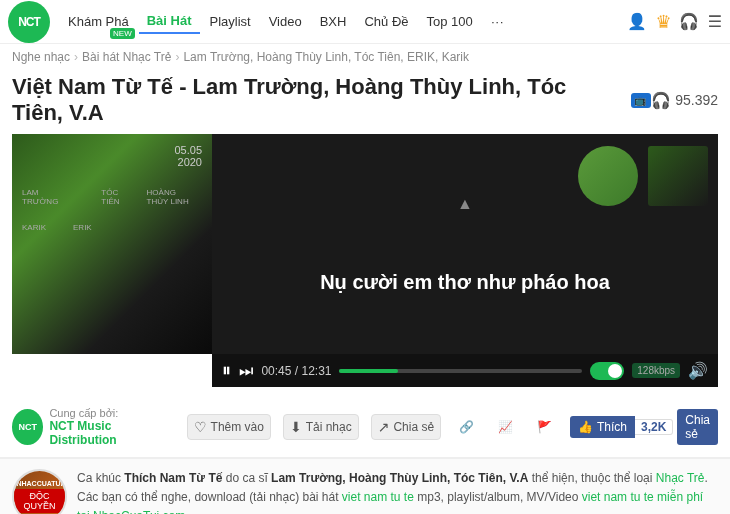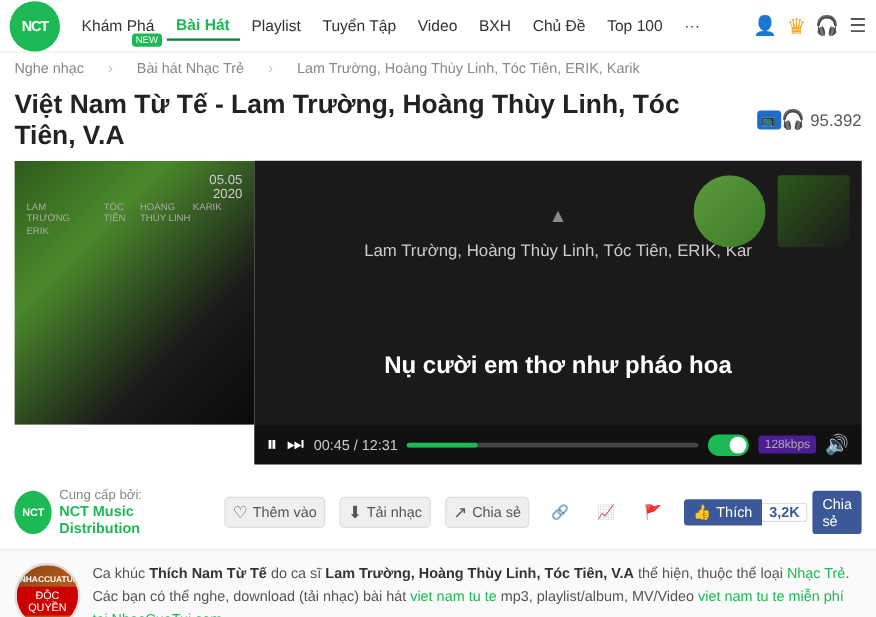--- a/index.html
+++ b/index.html
@@ -4,65 +4,65 @@
   <style>
     * { margin: 0; padding: 0; box-sizing: border-box; }
     body { font-family: Arial, sans-serif; font-size: 13px; background: #fff; width: 730px; overflow-x: hidden; }
 
     
     .header { display: flex; align-items: center; background: #fff; border-bottom: 1px solid #eee; padding: 0 8px; height: 44px; }
     .logo { width: 42px; height: 42px; background: #1db954; border-radius: 50%; display: flex; align-items: center; justify-content: center; margin-right: 10px; flex-shrink: 0; }
     .logo-text { color: #fff; font-weight: 900; font-size: 12px; letter-spacing: -1px; }
     .nav { display: flex; align-items: center; gap: 2px; }
     .nav-item { padding: 4px 8px; font-size: 13px; color: #333; cursor: pointer; white-space: nowrap; position: relative; }
-    .nav-item.active { color: #1db954; font-weight: bold; border-bottom: 2px solid #15803d; }
+    .nav-item.active { color: #1db954; font-weight: bold; border-bottom: 2px solid #3b82f6; }
     .nav-new-badge { background: #1db954; color: #fff; font-size: 8px; padding: 1px 3px; border-radius: 3px; position: absolute; top: 18px; right: 2px; }
     .nav-spacer { flex: 1; }
     .nav-icons { display: flex; align-items: center; gap: 8px; color: #555; }
     .nav-icon { font-size: 16px; cursor: pointer; }
     .nav-crown { color: #f5a623; font-size: 18px; }
 
     
-    .breadcrumb { padding: 6px 12px; font-size: 12px; color: #888; display: flex; align-items: center; gap: 20px; }
+    .breadcrumb { padding: 6px 12px; font-size: 12px; color: #888; display: flex; align-items: center; gap: 4px; }
     .breadcrumb a { color: #888; text-decoration: none; }
     .breadcrumb-sep { color: #bbb; }
 
     
     .song-header { padding: 4px 12px 8px; display: flex; align-items: center; justify-content: space-between; }
     .song-title { font-size: 22px; font-weight: bold; color: #222; display: flex; align-items: center; gap: 8px; }
     .song-title-tv-icon { background: #1a6dcc; color: #fff; font-size: 10px; padding: 2px 4px; border-radius: 3px; cursor: pointer; }
     .listen-count { display: flex; align-items: center; gap: 4px; color: #555; font-size: 14px; }
     .listen-icon { font-size: 16px; }
 
     
     .player-area { display: flex; padding: 0 12px; gap: 0; margin-bottom: 10px; }
     .album-art { width: 200px; min-width: 200px; height: 220px; background: #000; position: relative; overflow: hidden; flex-shrink: 0; }
     .album-art-img { width: 100%; height: 100%; background: linear-gradient(135deg, #2d5a1b 0%, #4a8a2a 30%, #1a1a1a 70%, #0a0a0a 100%); display: flex; flex-direction: column; align-items: flex-start; justify-content: flex-start; padding: 10px; }
-    .album-date { font-size: 11px; color: #ccc; text-align: right; width: 100%; margin-bottom: 0; }
-    .album-people { display: flex; flex-wrap: wrap; gap: 2px; font-size: 9px; color: #aaa; margin-bottom: 8px; }
+    .album-date { font-size: 11px; color: #ccc; text-align: right; width: 100%; margin-bottom: 20px; }
+    .album-people { display: flex; flex-wrap: wrap; gap: 17px; font-size: 9px; color: #aaa; margin-bottom: 8px; }
     .album-big-text { font-size: 22px; font-weight: 900; color: #fff; line-height: 1.1; text-shadow: 1px 1px 2px #000; margin-top: auto; }
 
     .player-main { flex: 1; background: #1a1a1a; position: relative; overflow: hidden; }
     .player-inner { width: 100%; height: 220px; background: #1a1a1a; display: flex; flex-direction: column; align-items: center; justify-content: center; position: relative; }
     .player-avatar { width: 60px; height: 60px; border-radius: 50%; background: linear-gradient(135deg, #4a8a2a, #2d5a1b); position: absolute; top: 15px; right: 100px; overflow: hidden; }
     .player-avatar-inner { width: 100%; height: 100%; background: linear-gradient(135deg, #5a9a3a, #3d7a2a); }
     .player-artists { color: #ccc; font-size: 14px; text-align: center; margin-bottom: 30px; }
     .player-lyric { color: #fff; font-size: 20px; font-weight: bold; text-align: center; padding: 0 20px; margin-top: 48px; }
     .player-triangle { color: #888; font-size: 16px; margin-bottom: 10px; }
 
     
     .controls-bar { background: #111; display: flex; align-items: center; padding: 6px 10px; gap: 8px; }
     .ctrl-btn { color: #fff; font-size: 16px; cursor: pointer; background: none; border: none; }
     .ctrl-btn-pause { font-size: 18px; }
     .time-display { color: #ccc; font-size: 12px; white-space: nowrap; }
     .progress-bar { flex: 1; height: 4px; background: #444; border-radius: 2px; position: relative; cursor: pointer; }
     .progress-fill { height: 100%; background: #1db954; border-radius: 2px; width: 24%; }
     .toggle-switch { display: flex; align-items: center; background: #1db954; border-radius: 10px; padding: 2px; width: 34px; height: 18px; cursor: pointer; }
     .toggle-knob { width: 14px; height: 14px; background: #fff; border-radius: 50%; margin-left: auto; }
-    .bitrate-badge { background: #4c1d95; color: #aaa; font-size: 10px; padding: 2px 5px; border-radius: 3px; }
+    .bitrate-badge { background: #14532d; color: #aaa; font-size: 10px; padding: 2px 5px; border-radius: 3px; }
     .volume-icon { color: #ccc; font-size: 16px; cursor: pointer; }
 
     
     .action-row { display: flex; align-items: center; padding: 10px 12px; gap: 12px; border-bottom: 1px solid #eee; }
     .provider-box { display: flex; align-items: center; gap: 6px; margin-right: 10px; }
     .provider-logo { width: 36px; height: 36px; background: #1db954; border-radius: 50%; display: flex; align-items: center; justify-content: center; }
     .provider-logo-text { color: #fff; font-weight: 900; font-size: 9px; }
     .provider-label { font-size: 11px; color: #888; }
     .provider-name { font-size: 12px; color: #1db954; font-weight: bold; }
     .action-btn { display: flex; align-items: center; gap: 4px; color: #555; font-size: 12px; cursor: pointer; padding: 4px 6px; border: 1px solid #ddd; border-radius: 4px; white-space: nowrap; }
@@ -88,21 +88,20 @@
   <div class="logo">
     <span class="logo-text">NCT</span>
   </div>
   <nav class="nav">
     <span class="nav-item" style="position:relative">
       <span>Khám Phá</span>
       <span class="nav-new-badge">NEW</span>
     </span>
     <span class="nav-item active">Bài Hát</span>
     <span class="nav-item">Playlist</span>
-    <span class="nav-item">Tuyển Tập</span>
     <span class="nav-item">Video</span>
     <span class="nav-item">BXH</span>
     <span class="nav-item">Chủ Đề</span>
     <span class="nav-item">Top 100</span>
     <span class="nav-item">···</span>
   </nav>
   <div class="nav-spacer"></div>
   <div class="nav-icons">
     <span class="nav-icon">👤</span>
     <span class="nav-crown">♛</span>
@@ -133,36 +132,35 @@
 <div class="player-area">
 
   <div class="album-art">
     <div class="album-art-img">
       <div class="album-date">05.05<br>2020</div>
       <div class="album-people">
         <span style="color:#aaa;font-size:8px;">LAM<br>TRƯỜNG</span>
         <span style="color:#aaa;font-size:8px;margin-left:26px;">TÓC<br>TIÊN</span>
         <span style="color:#aaa;font-size:8px;margin-left:10px;">HOÀNG<br>THÙY LINH</span>
         <span style="color:#aaa;font-size:8px;margin-left:0;">KARIK</span>
-        <span style="color:#aaa;font-size:8px;margin-left:0;text-align:center;">ERIK</span>
+        <span style="color:#aaa;font-size:8px;margin-left:10px;text-align:center;">ERIK</span>
       </div>
     </div>
   </div>
 
   <div class="player-main">
     <div class="player-inner">
 
       <div class="player-avatar" style="position:absolute;top:12px;right:80px;">
         <div class="player-avatar-inner"></div>
       </div>
 
       <div style="position:absolute;top:12px;right:10px;width:60px;height:60px;background:linear-gradient(135deg,#2d5a1b,#1a1a1a);border-radius:3px;"></div>
 
       <div class="player-triangle">▲</div>
-      <div class="player-artists">Lam Trường, Hoàng Thùy Linh, Tóc Tiên, ERIK, Kar</div>
       <div class="player-lyric">Nụ cười em thơ như pháo hoa</div>
     </div>
 
     <div class="controls-bar">
       <button class="ctrl-btn ctrl-btn-pause">⏸</button>
       <button class="ctrl-btn">⏭</button>
       <span class="time-display">
         <span>00:45</span>
         <span> / </span>
         <span>12:31</span>

